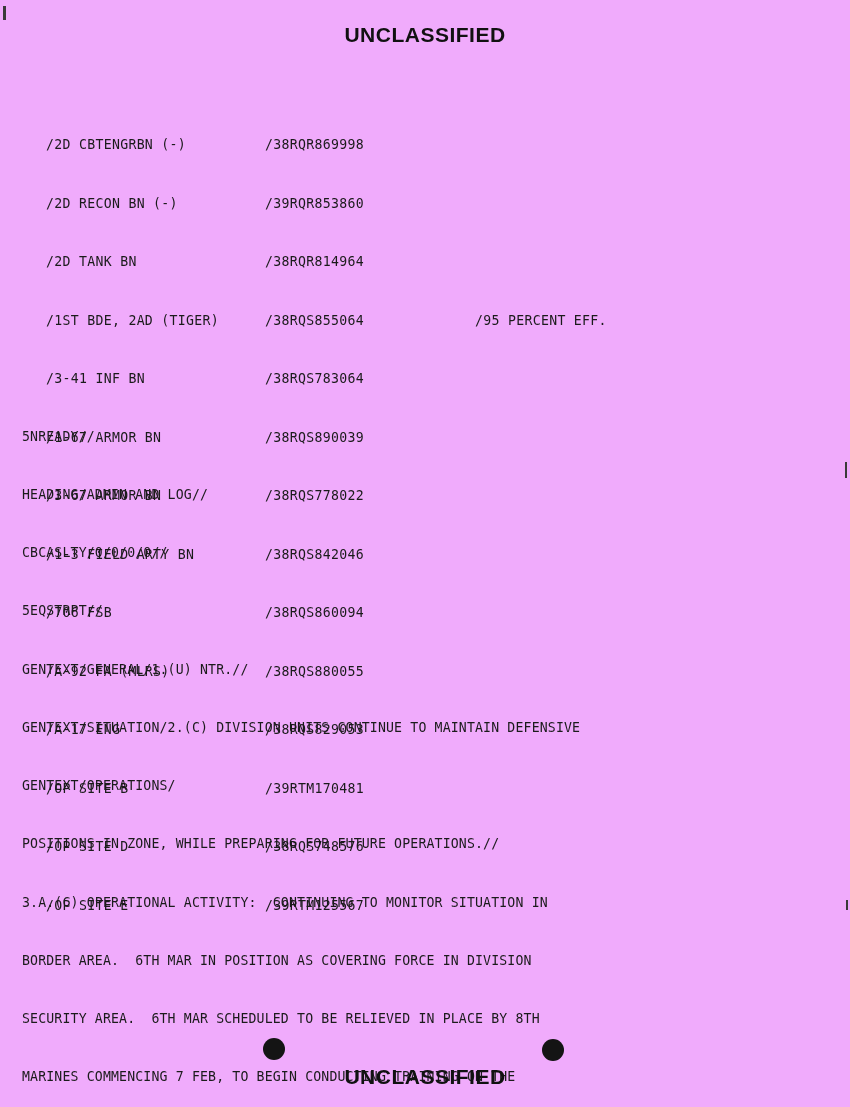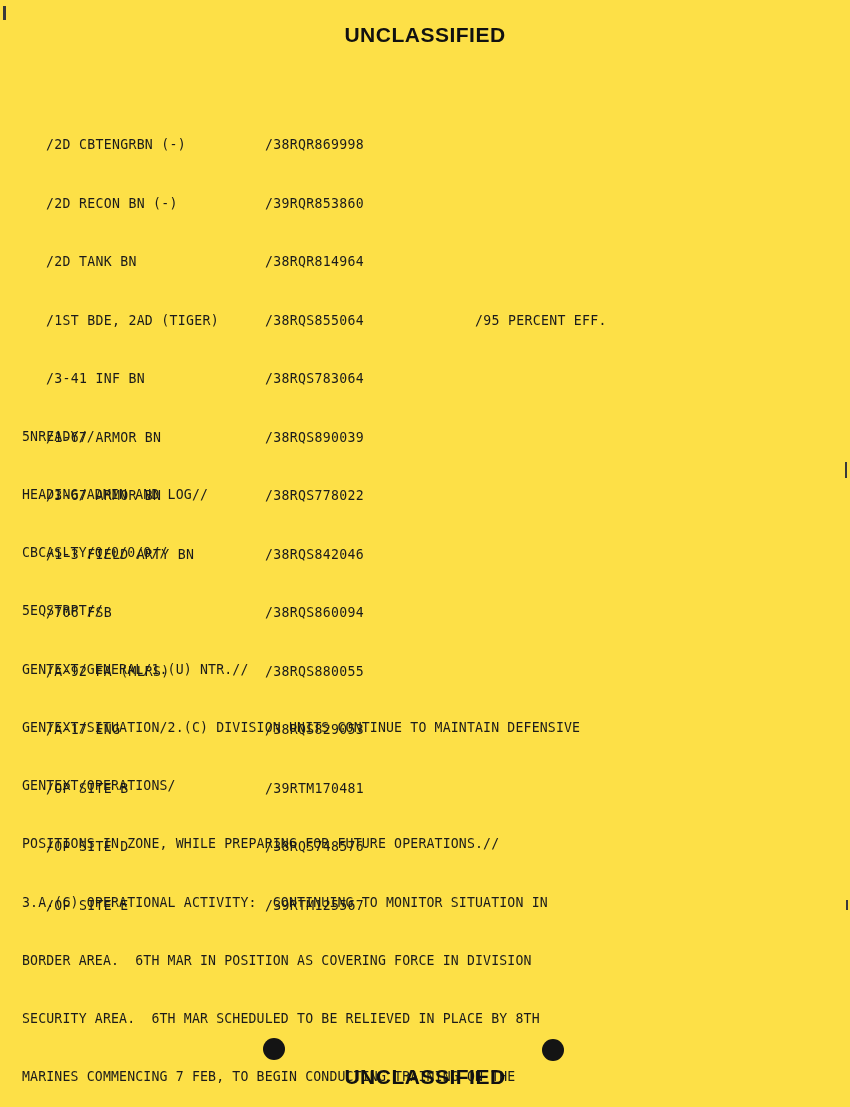--- a/index.html
+++ b/index.html
@@ -4,21 +4,21 @@
 <style>
   html, body {
     margin: 0;
     padding: 0;
     background: #ffffff;
   }
   .page {
     position: relative;
     width: 850px;
     height: 1107px;
-    background: #fde047;
+    background: #f0abfc;
     overflow: hidden;
     font-family: "DejaVu Sans Mono", monospace;
   }
   .classification {
     position: absolute;
     left: 0;
     right: 0;
     text-align: center;
     font-family: "Liberation Sans", sans-serif;
     font-weight: bold;

